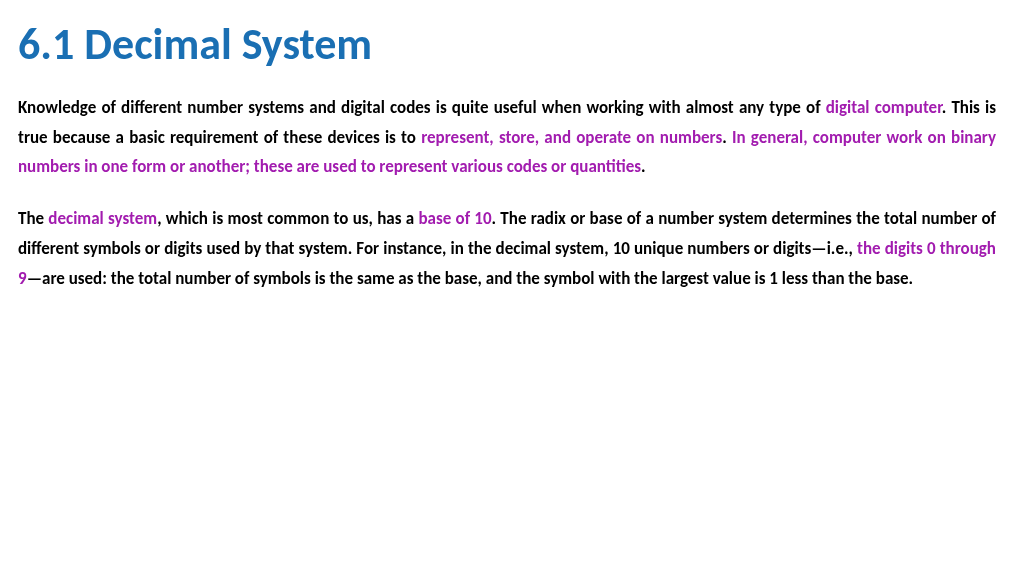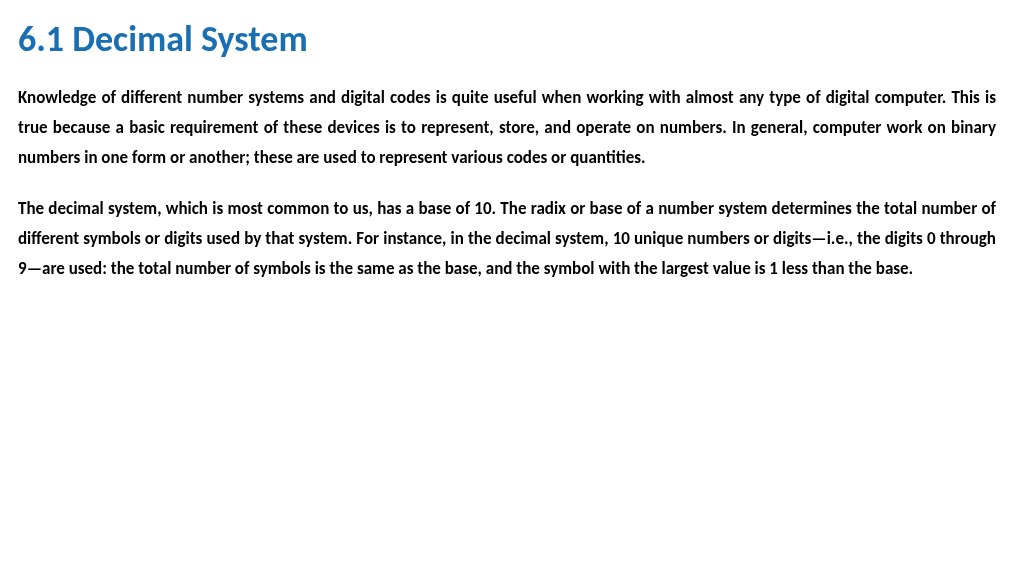--- a/index.html
+++ b/index.html
@@ -11,40 +11,40 @@
     body {
       background: #ffffff;
       font-family: 'Calibri', 'Arial', sans-serif;
       width: 1024px;
       min-height: 576px;
       padding: 18px 28px 28px 18px;
     }
 
     .page-title {
       color: #1a6fb3;
-      font-size: 36px;
+      font-size: 44px;
       font-weight: bold;
       margin-bottom: 22px;
       line-height: 1.2;
     }
 
     .content-area {
       font-size: 17px;
       font-weight: bold;
       line-height: 1.75;
       text-align: justify;
       color: #000000;
     }
 
     .paragraph {
       margin-bottom: 22px;
     }
 
     .highlight-red {
-      color: #000000;
+      color: #a21caf;
     }
   </style>
 </head>
 <body>
 
 <h1 class="page-title">6.1 Decimal System</h1>
 
 <div class="content-area">
 
   <p class="paragraph">

